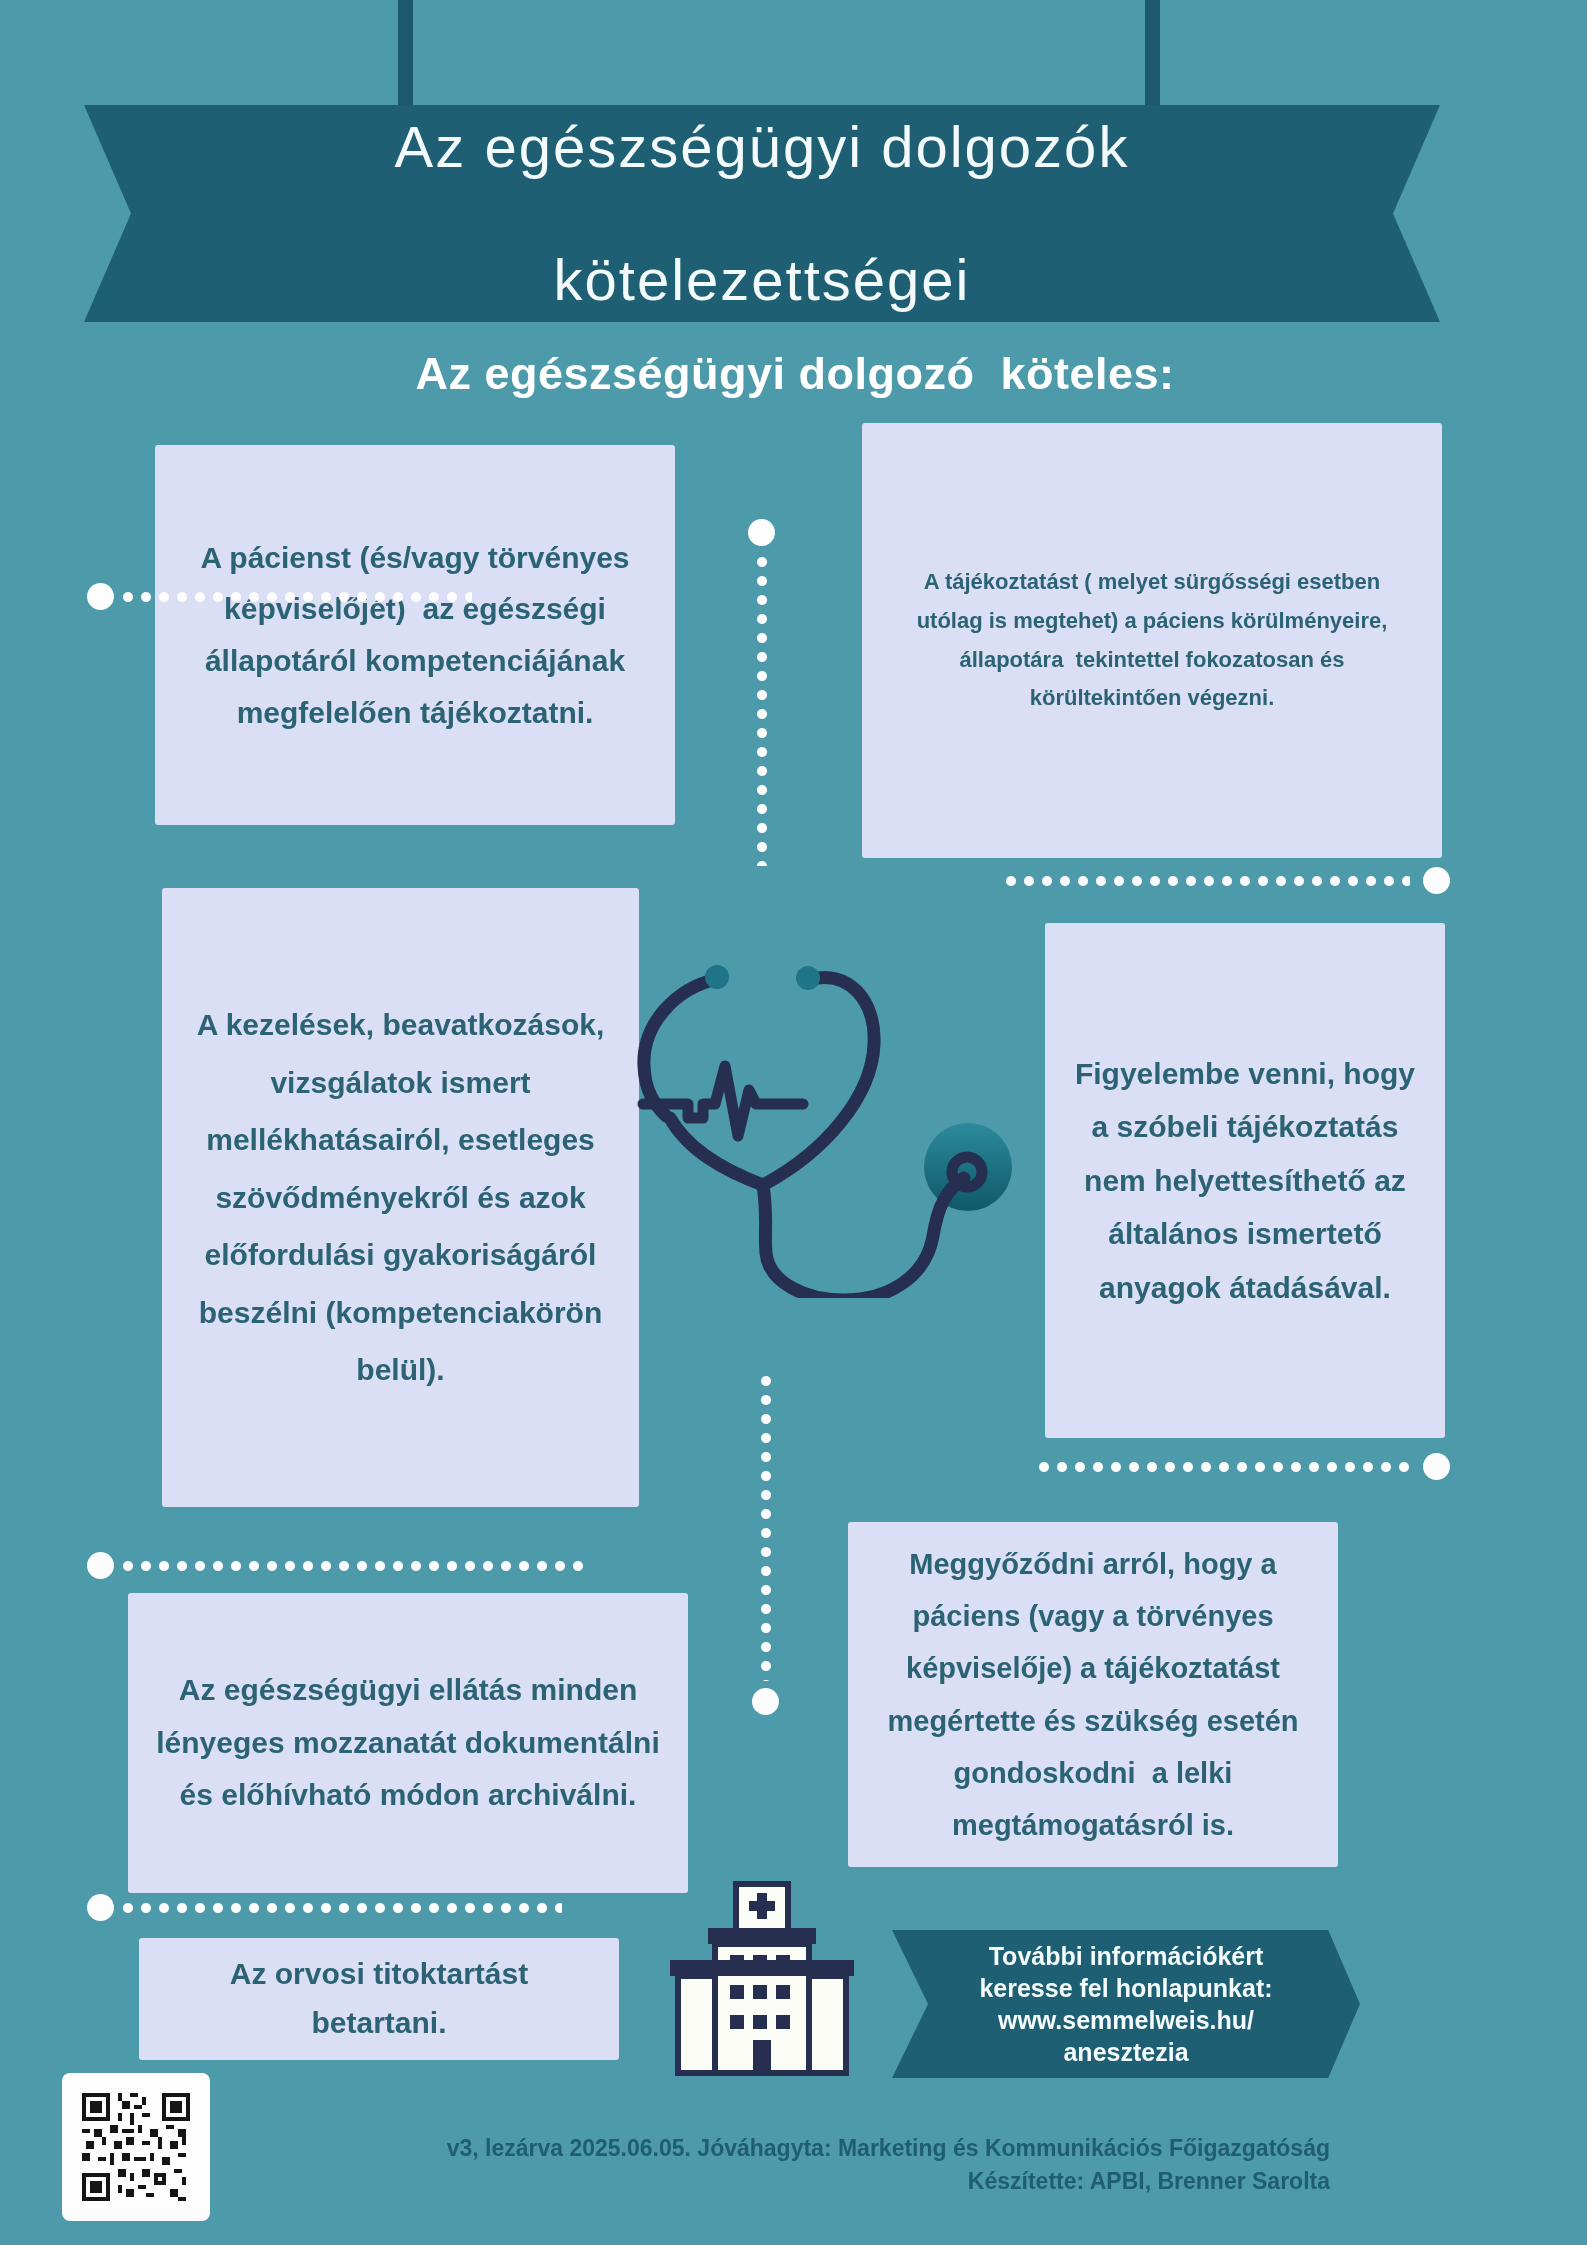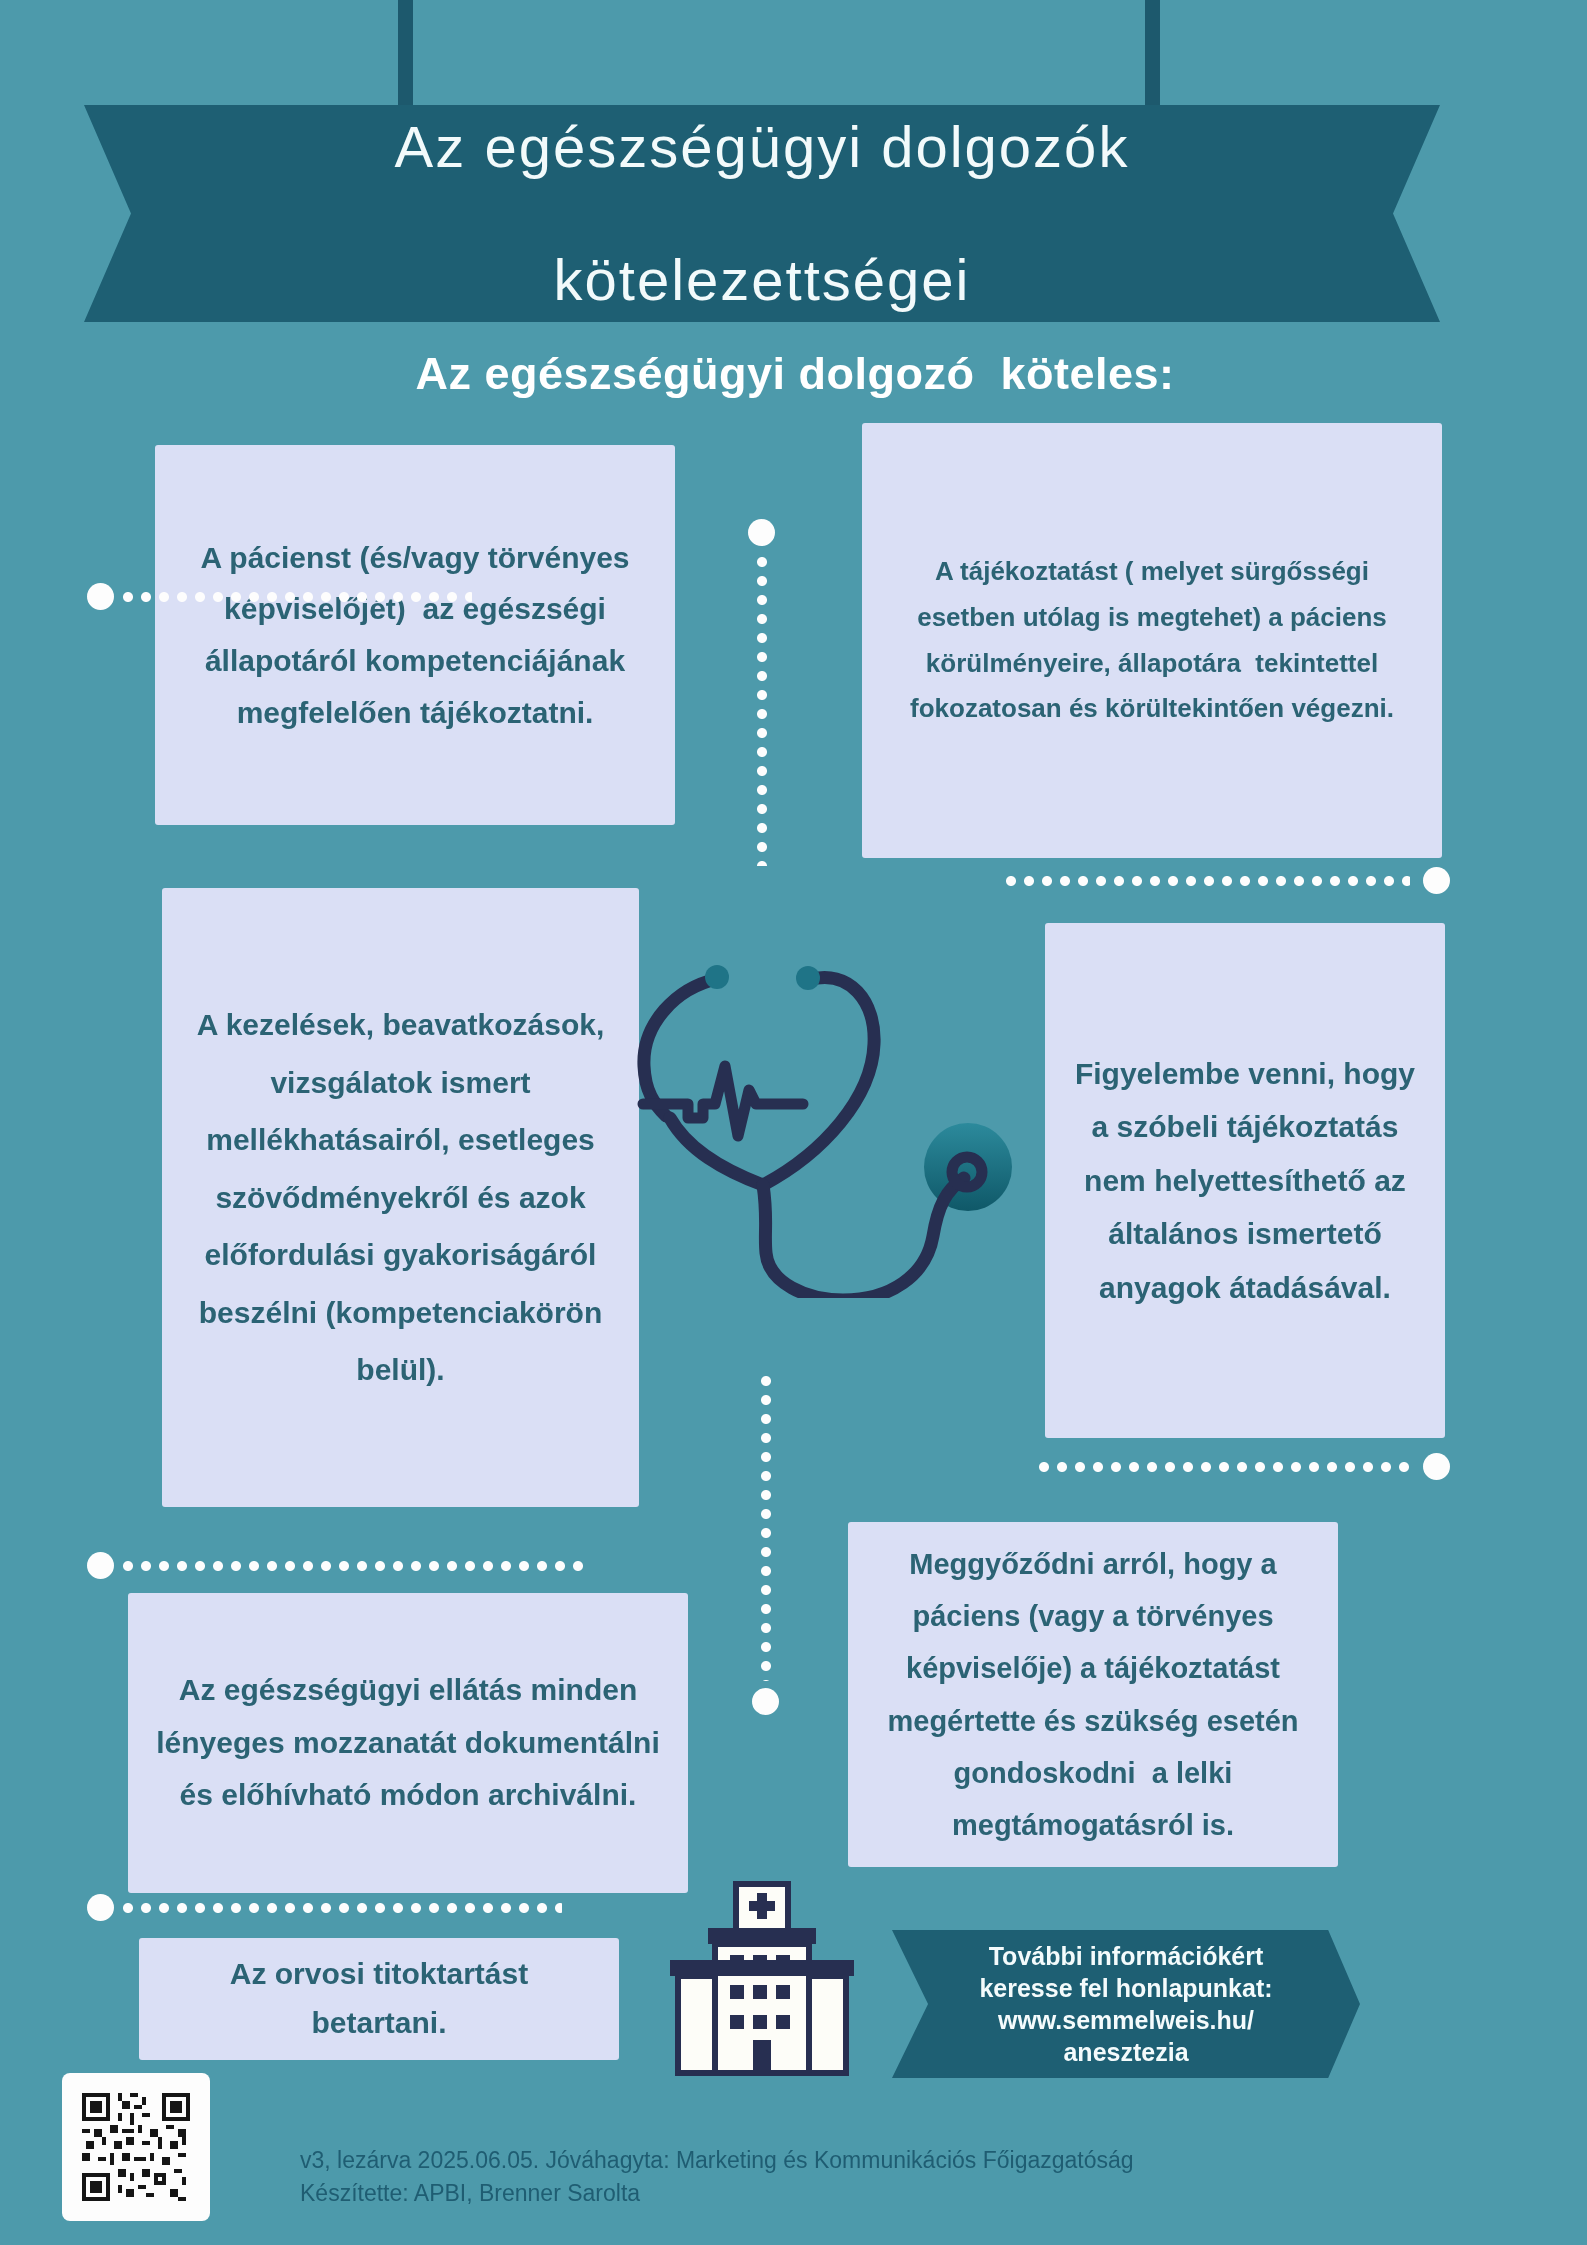--- a/index.html
+++ b/index.html
@@ -37,22 +37,22 @@
   .dots-v{width:12px;background-image:radial-gradient(circle at 6px 6px,var(--white) 4.5px,rgba(0,0,0,0) 5.5px);background-size:12px 19px;background-repeat:repeat-y;}
   .big-dot{width:27px;height:27px;border-radius:50%;background:var(--white);}
   .ribbon{
     background:var(--banner);
     clip-path:polygon(0 0,93.2% 0,100% 50%,93.2% 100%,0 100%,7.7% 50%);
     display:flex;flex-direction:column;align-items:center;justify-content:center;
     text-align:center;color:#f4fbfc;font-weight:700;font-size:25px;line-height:32px;
     padding:10px 44px;box-sizing:border-box;
   }
   .footer{
-    text-align:left;color:var(--footer-text);font-weight:400;
-    font-size:23px;line-height:33px;margin-top:12px;
+    text-align:right;color:var(--footer-text);font-weight:700;
+    font-size:23px;line-height:33px;
   }
   .qr-panel{background:var(--white);border-radius:8px;display:flex;align-items:center;justify-content:center;}
 </style>
 </head>
 <body>
 
 <div id="poster">
 
   <div class="abs topbar" style="left:398px;top:0;"></div>
   <div class="abs topbar" style="left:1145px;top:0;"></div>
@@ -60,21 +60,21 @@
   <div class="abs banner" style="left:84px;top:105px;width:1356px;height:217px;">
     <div class="t">Az egészségügyi dolgozók</div>
     <div class="t">kötelezettségei</div>
   </div>
 
   <div class="abs subtitle" style="left:130px;top:348px;width:1330px;">Az egészségügyi dolgozó  köteles:</div>
 
   <div class="abs card" style="left:155px;top:445px;width:520px;height:380px;font-size:30px;line-height:1.72;">
     <span>A pácienst (és/vagy törvényes képviselőjét)  az egészségi állapotáról kompetenciájának megfelelően tájékoztatni.</span>
   </div>
-  <div class="abs card" style="left:862px;top:423px;width:580px;height:435px;font-size:26px;line-height:1.76;">
+  <div class="abs card" style="left:862px;top:423px;width:580px;height:435px;font-size:22px;line-height:1.76;">
     <span>A tájékoztatást ( melyet sürgősségi esetben utólag is megtehet) a páciens körülményeire, állapotára  tekintettel fokozatosan és körültekintően végezni.</span>
   </div>
   <div class="abs card" style="left:130px;top:888px;width:477px;height:619px;font-size:30px;line-height:1.92;margin-left:32px;">
     <span>A kezelések, beavatkozások, vizsgálatok ismert mellékhatásairól, esetleges szövődményekről és azok előfordulási gyakoriságáról beszélni (kompetenciakörön belül).</span>
   </div>
   <div class="abs card" style="left:1045px;top:923px;width:400px;height:515px;font-size:30px;line-height:1.78;">
     <span>Figyelembe venni, hogy a szóbeli tájékoztatás nem helyettesíthető az általános ismertető anyagok átadásával.</span>
   </div>
   <div class="abs card" style="left:848px;top:1522px;width:490px;height:345px;font-size:29px;line-height:1.8;">
     <span>Meggyőződni arról, hogy a páciens (vagy a törvényes képviselője) a tájékoztatást megértette és szükség esetén gondoskodni  a lelki megtámogatásról is.</span>

